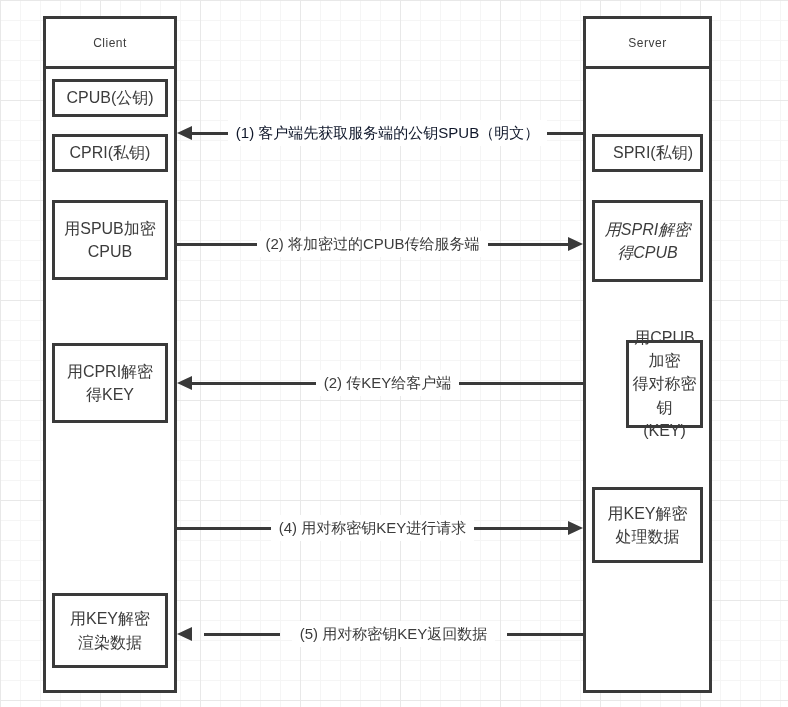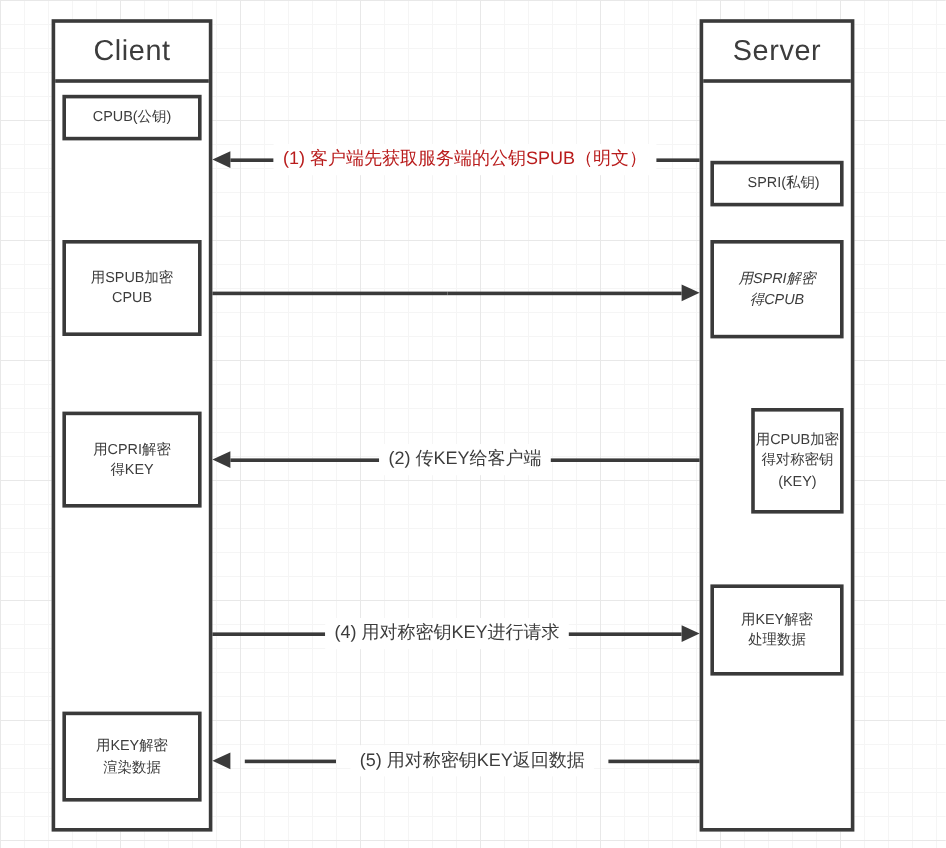--- a/index.html
+++ b/index.html
@@ -20,27 +20,27 @@
   }
   .lane{
     position:absolute;top:16px;height:677px;background:#ffffff;
     border:3px solid #3a3a3a;box-sizing:border-box;
   }
   .lane.client{left:43px;width:134px;}
   .lane.server{left:583px;width:129px;}
   .lane-title{
     height:47px;border-bottom:3px solid #3a3a3a;
     display:flex;align-items:center;justify-content:center;
-    font-size:24px;letter-spacing:0.5px;
+    font-size:12px;letter-spacing:0.5px;
   }
   .node{
     position:absolute;left:6px;right:6px;
     border:3px solid #3a3a3a;background:#ffffff;box-sizing:border-box;
     display:flex;align-items:center;justify-content:center;
-    text-align:center;font-size:12px;line-height:1.45;white-space:pre-line;
+    text-align:center;font-size:16px;line-height:1.45;white-space:pre-line;
   }
   
   .c1{top:60px;height:38px;}
   .c2{top:115px;height:38px;}
   .c3{top:181px;height:80px;}
   .c4{top:324px;height:80px;}
   .c5{top:574px;height:75px;}
   
   .s1{top:60px;height:38px;}
   .s2{top:115px;height:38px;padding-left:11px;}
@@ -55,40 +55,41 @@
   .m1{top:120px;}
   .m2{top:231px;}
   .m3{top:370px;}
   .m4{top:515px;}
   .m5{top:621px;gap:12px;}
   .msg .seg{flex:1;height:3px;background:#3a3a3a;min-width:12px;}
   .msg .label{
     padding:0 8px;background:#ffffff;font-size:15px;white-space:nowrap;
     line-height:26px;
   }
-  .msg.red .label{color:#b91c1c;}
+  .msg.red .label{color:#0f172a;}
   .ah-left{
     width:0;height:0;flex:none;
     border-top:7px solid transparent;border-bottom:7px solid transparent;
     border-right:15px solid #3a3a3a;
   }
   .ah-right{
     width:0;height:0;flex:none;
     border-top:7px solid transparent;border-bottom:7px solid transparent;
     border-left:15px solid #3a3a3a;
   }
 </style>
 </head>
 <body>
 
 <div class="canvas">
 
   <div class="lane client">
     <div class="lane-title">Client</div>
     <div class="node c1">CPUB(公钥)</div>
+    <div class="node c2">CPRI(私钥)</div>
     <div class="node c3">用SPUB加密
 CPUB</div>
     <div class="node c4">用CPRI解密
 得KEY</div>
     <div class="node c5">用KEY解密
 渲染数据</div>
   </div>
 
   <div class="lane server">
     <div class="lane-title">Server</div>
@@ -104,20 +105,21 @@
 
   <div class="msg m1 red">
     <span class="ah-left"></span>
     <span class="seg"></span>
     <span class="label">(1) 客户端先获取服务端的公钥SPUB（明文）</span>
     <span class="seg"></span>
   </div>
 
   <div class="msg m2">
     <span class="seg"></span>
+    <span class="label">(2) 将加密过的CPUB传给服务端</span>
     <span class="seg"></span>
     <span class="ah-right"></span>
   </div>
 
   <div class="msg m3">
     <span class="ah-left"></span>
     <span class="seg"></span>
     <span class="label">(2) 传KEY给客户端</span>
     <span class="seg"></span>
   </div>

